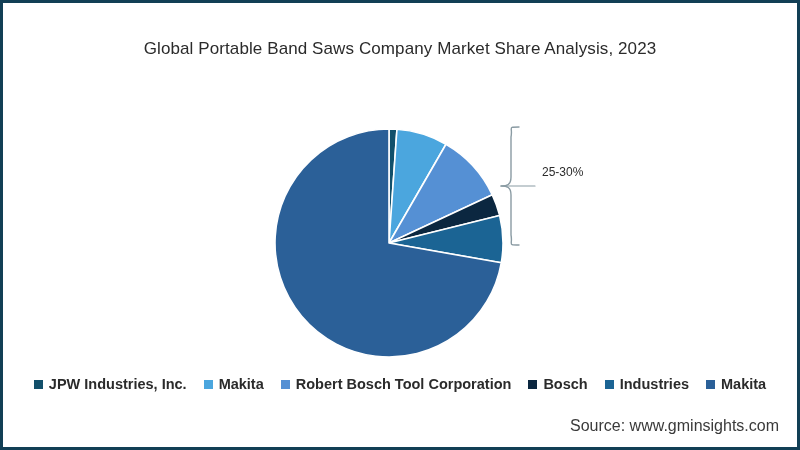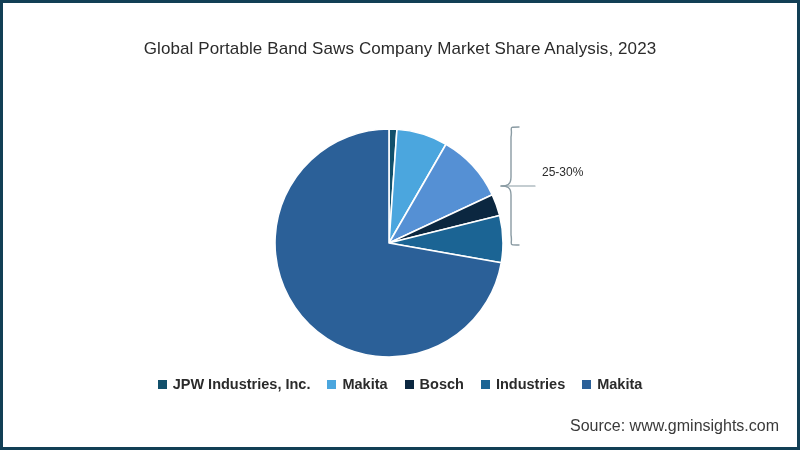--- a/index.html
+++ b/index.html
@@ -120,20 +120,24 @@
     <div id="legend">
         <div class="legend-item">
           <span class="legend-swatch" style="background: rgb(18, 80, 107);"></span>
           <span class="legend-label">JPW Industries, Inc.</span>
         </div>
         <div class="legend-item">
           <span class="legend-swatch" style="background: rgb(75, 166, 222);"></span>
           <span class="legend-label">Makita</span>
         </div>
         <div class="legend-item">
+          <span class="legend-swatch" style="background: rgb(85, 144, 212);"></span>
+          <span class="legend-label">Robert Bosch Tool Corporation</span>
+        </div>
+        <div class="legend-item">
           <span class="legend-swatch" style="background: rgb(11, 39, 64);"></span>
           <span class="legend-label">Bosch</span>
         </div>
         <div class="legend-item">
           <span class="legend-swatch" style="background: rgb(27, 100, 148);"></span>
           <span class="legend-label">Industries</span>
         </div>
         <div class="legend-item">
           <span class="legend-swatch" style="background: rgb(43, 96, 152);"></span>
           <span class="legend-label">Makita</span>

